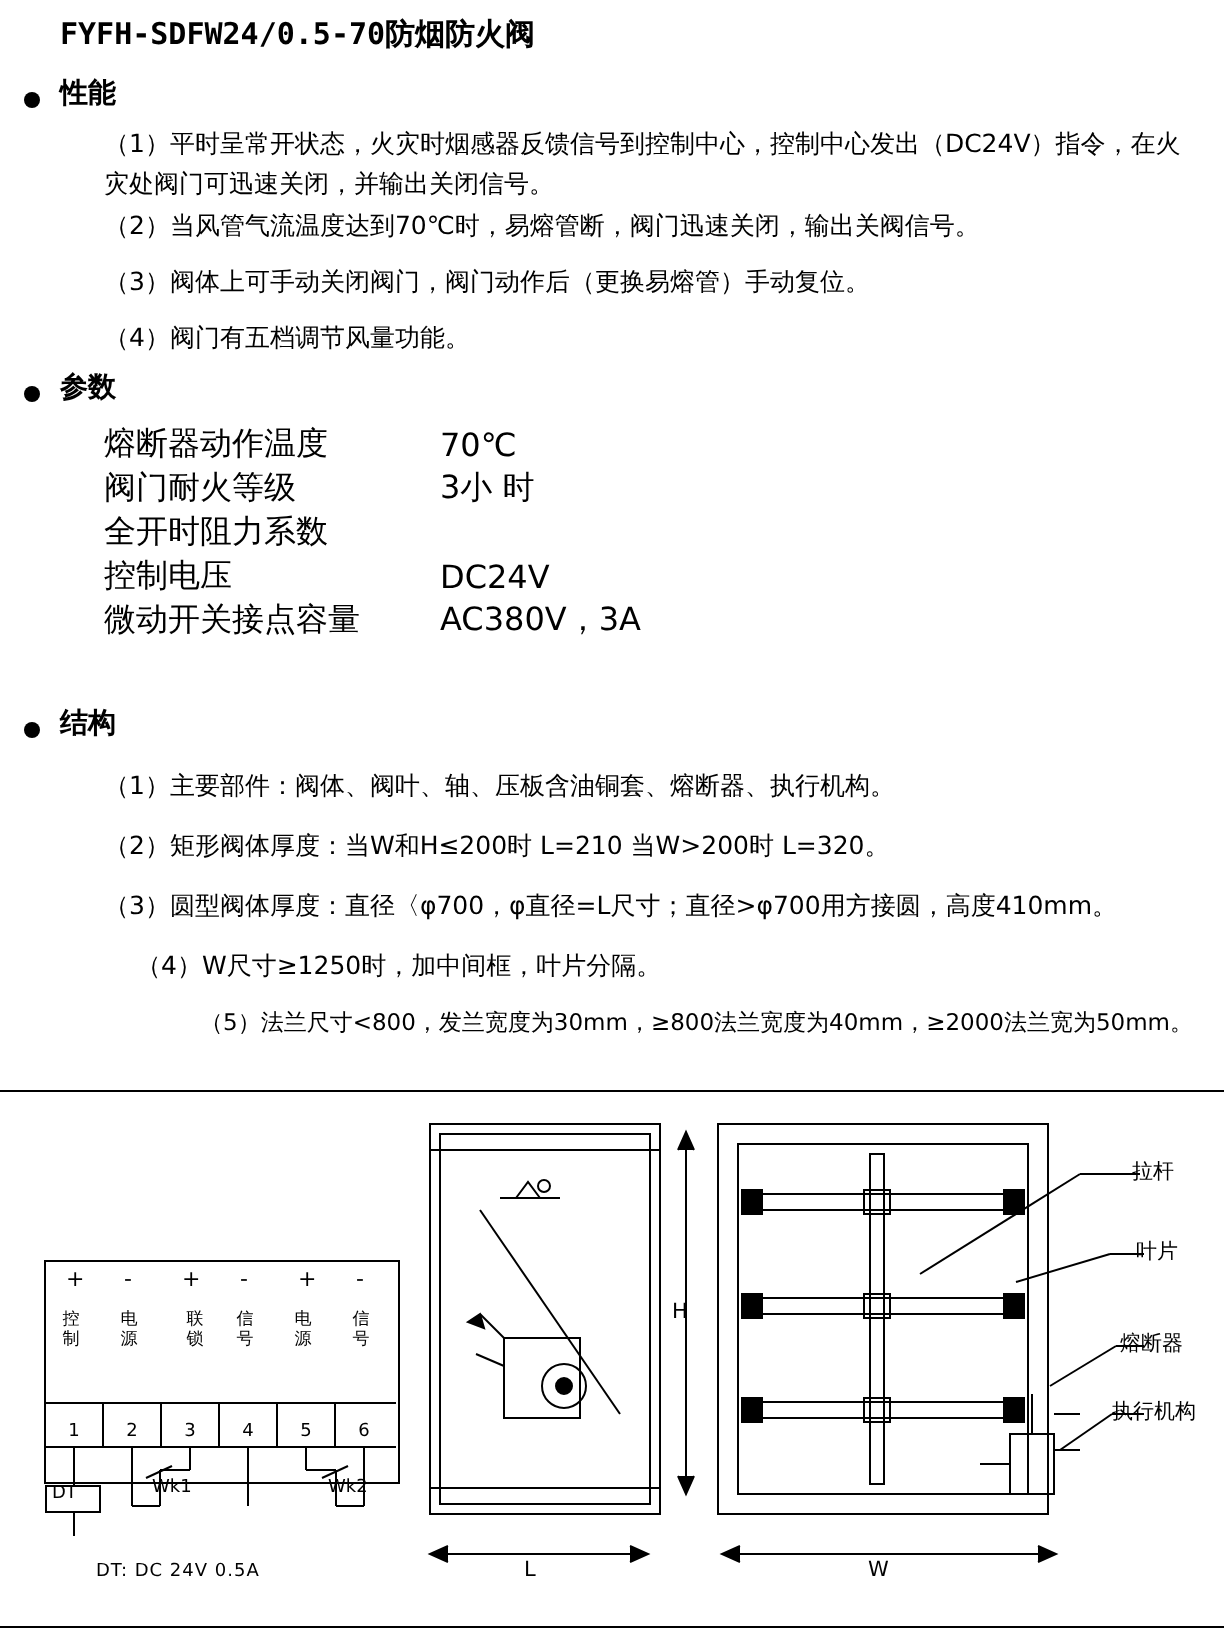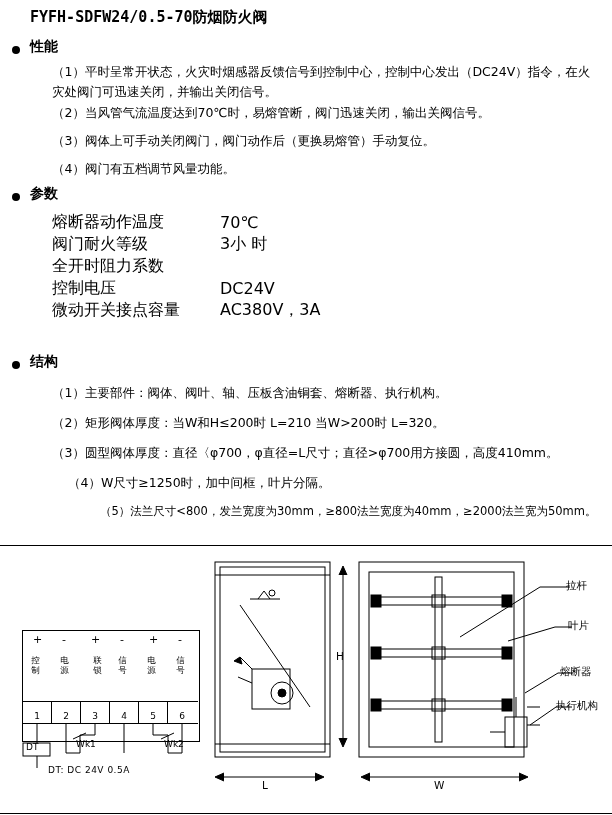--- a/index.html
+++ b/index.html
@@ -234,21 +234,21 @@
         <line x1="158" y1="30" x2="172" y2="30"></line>
         <line x1="151" y1="16" x2="164" y2="10"></line>
 
         <line x1="27" y1="33" x2="27" y2="45"></line>
       </g>
     </svg>
 
     <div class="small-txt" style="left:26px;top:197px;">DT</div>
     <div class="small-txt" style="left:76px;top:194px;">Wk1</div>
     <div class="small-txt" style="left:164px;top:194px;">Wk2</div>
-    <div class="small-txt" style="left:48px;top:220px;letter-spacing:0.5px;">DT: DC    24V    0.5A</div>
+    <div class="small-txt" style="left:48px;top:236px;letter-spacing:0.5px;">DT: DC    24V    0.5A</div>
 
     <svg width="150" height="240" style="position:absolute;left:210px;top:12px;">
       <g stroke="#000" fill="none" stroke-width="1">
 
         <rect x="5" y="5" width="115" height="195"></rect>
         <rect x="10" y="10" width="105" height="185"></rect>
 
         <line x1="5" y1="18" x2="120" y2="18"></line>
         <line x1="5" y1="187" x2="120" y2="187"></line>
 

